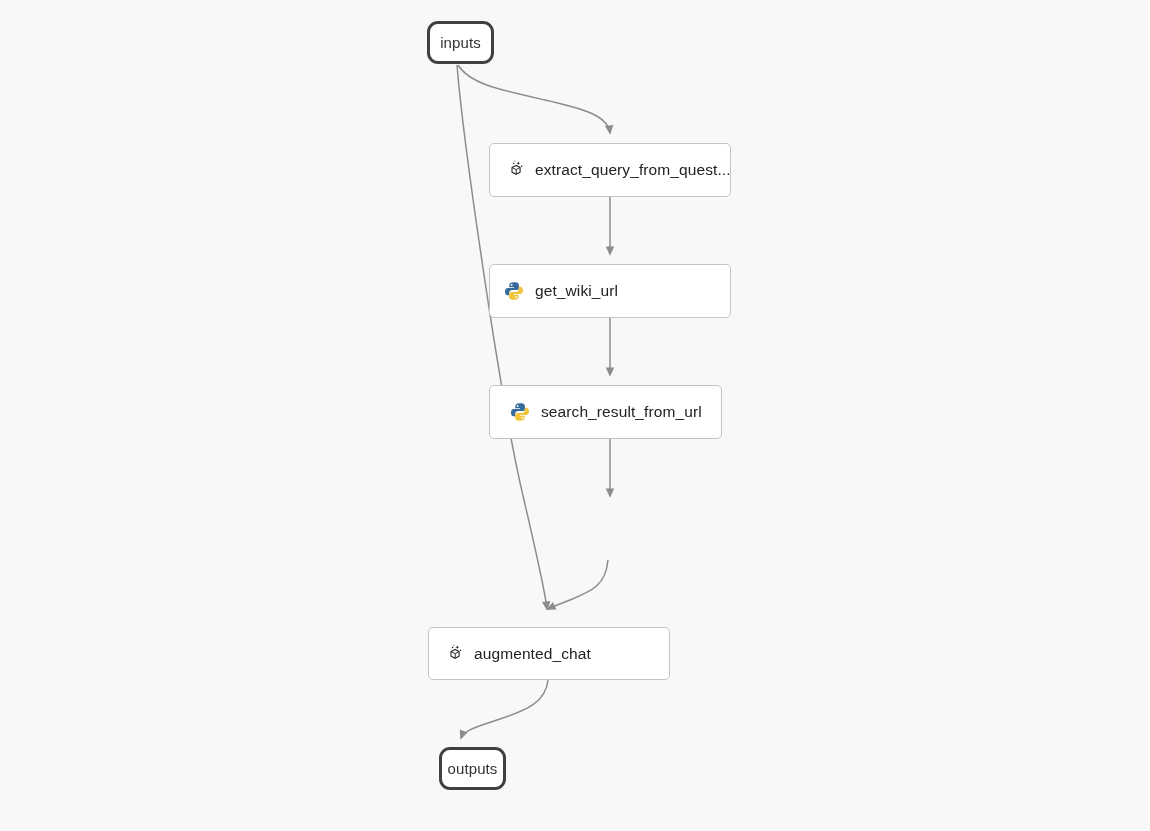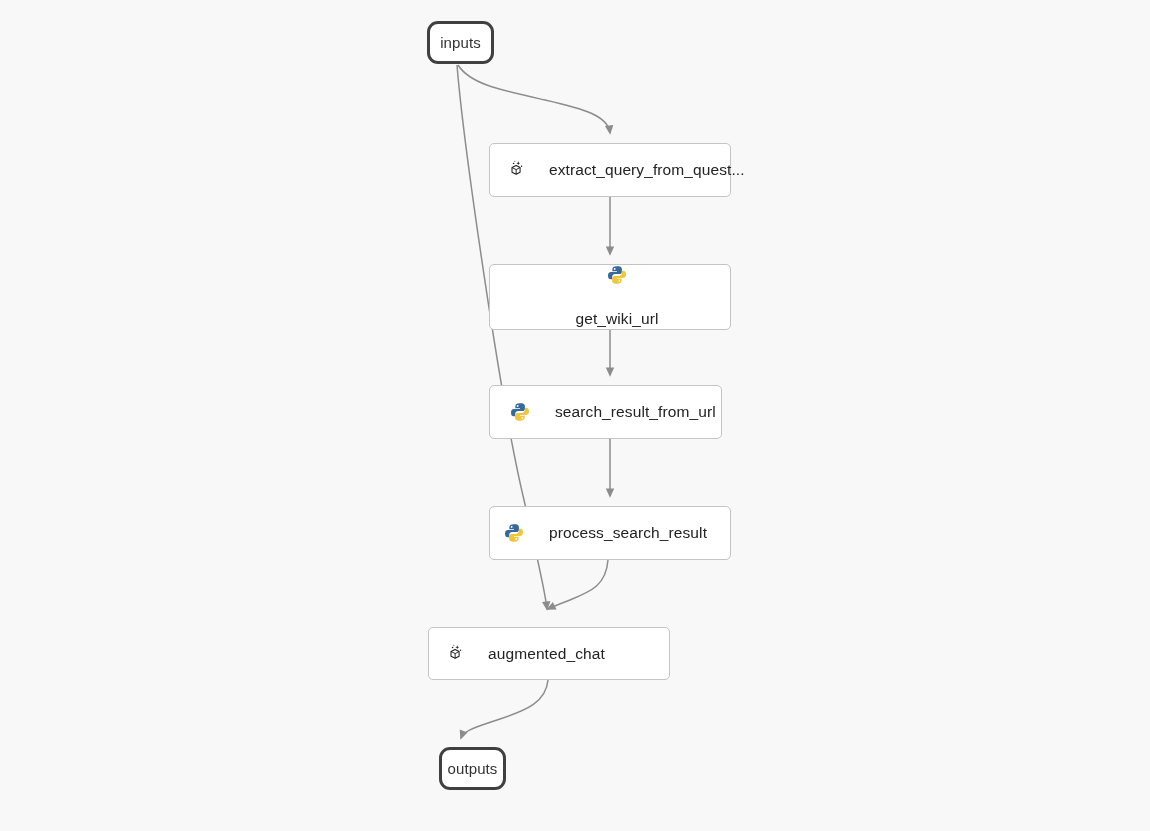--- a/index.html
+++ b/index.html
@@ -57,21 +57,21 @@
 
   
   .step-node {
     position: absolute;
     background: #ffffff;
     border: 1px solid #c4c4c4;
     border-radius: 5px;
     display: flex;
     align-items: center;
     padding-left: 14px;
-    gap: 25px;
+    gap: 11px;
   }
   .step-node .node-label {
     font-size: 15.5px;
     color: #222222;
     white-space: nowrap;
     letter-spacing: 0.1px;
   }
   .node-icon {
     width: 20px;
     height: 20px;
@@ -121,21 +121,21 @@
         <path d="M9.6 9.0 L14.6 11.5 L19.3 9.0" stroke="#1c1c1c" stroke-width="1.1" stroke-linejoin="round"></path>
         <path d="M14.6 11.5 L14.6 17.1" stroke="#1c1c1c" stroke-width="1.1"></path>
         <path d="M17.1 1.6 L17.7 3.3 L19.4 3.9 L17.7 4.5 L17.1 6.2 L16.5 4.5 L14.8 3.9 L16.5 3.3 Z" fill="#1c1c1c"></path>
         <circle cx="11.5" cy="4.1" r="0.95" fill="#1c1c1c"></circle>
         <circle cx="21.1" cy="7.5" r="0.85" fill="#1c1c1c"></circle>
         <circle cx="13.0" cy="1.6" r="0.6" fill="#1c1c1c"></circle>
       </svg>
       <span class="node-label">extract_query_from_quest...</span>
     </div>
 
-    <div class="step-node" style="left:489px; top:264px; width:242px; height:66px;flex-direction:column;">
+    <div class="step-node" style="left:489px; top:264px; width:242px; height:54px;">
       <svg class="node-icon" viewBox="0 0 24 24">
         <path d="M11.8 1.6 C8.0 1.6 6.4 2.9 6.4 5.0 L6.4 7.6 L12.0 7.6 L12.0 8.5 L4.6 8.5
                  C2.5 8.5 1.2 10.0 1.2 12.8 C1.2 15.6 2.4 17.0 4.4 17.0 L6.2 17.0 L6.2 14.3
                  C6.2 12.2 7.8 10.8 10.0 10.8 L15.0 10.8 C16.7 10.8 17.9 9.6 17.9 8.0
                  L17.9 5.0 C17.9 3.2 16.4 1.9 14.3 1.6 C13.5 1.6 12.6 1.6 11.8 1.6 Z
                  M9.2 3.7 C9.8 3.7 10.3 4.2 10.3 4.8 C10.3 5.4 9.8 5.9 9.2 5.9
                  C8.6 5.9 8.1 5.4 8.1 4.8 C8.1 4.2 8.6 3.7 9.2 3.7 Z" fill="#356a9b"></path>
         <path d="M12.2 22.4 C16.0 22.4 17.6 21.1 17.6 19.0 L17.6 16.4 L12.0 16.4 L12.0 15.5
                  L19.4 15.5 C21.5 15.5 22.8 14.0 22.8 11.2 C22.8 8.4 21.6 7.0 19.6 7.0
                  L17.8 7.0 L17.8 9.7 C17.8 11.8 16.2 13.2 14.0 13.2 L9.0 13.2
@@ -159,38 +159,20 @@
                  L19.4 15.5 C21.5 15.5 22.8 14.0 22.8 11.2 C22.8 8.4 21.6 7.0 19.6 7.0
                  L17.8 7.0 L17.8 9.7 C17.8 11.8 16.2 13.2 14.0 13.2 L9.0 13.2
                  C7.3 13.2 6.1 14.4 6.1 16.0 L6.1 19.0 C6.1 20.8 7.6 22.1 9.7 22.4
                  C10.5 22.4 11.4 22.4 12.2 22.4 Z
                  M14.8 20.3 C14.2 20.3 13.7 19.8 13.7 19.2 C13.7 18.6 14.2 18.1 14.8 18.1
                  C15.4 18.1 15.9 18.6 15.9 19.2 C15.9 19.8 15.4 20.3 14.8 20.3 Z" fill="#f0c53b"></path>
       </svg>
       <span class="node-label">search_result_from_url</span>
     </div>
 
-    <div class="step-node" style="left:489px; top:506px; width:242px; height:54px;">
-      <svg class="node-icon" viewBox="0 0 24 24">
-        <path d="M11.8 1.6 C8.0 1.6 6.4 2.9 6.4 5.0 L6.4 7.6 L12.0 7.6 L12.0 8.5 L4.6 8.5
-                 C2.5 8.5 1.2 10.0 1.2 12.8 C1.2 15.6 2.4 17.0 4.4 17.0 L6.2 17.0 L6.2 14.3
-                 C6.2 12.2 7.8 10.8 10.0 10.8 L15.0 10.8 C16.7 10.8 17.9 9.6 17.9 8.0
-                 L17.9 5.0 C17.9 3.2 16.4 1.9 14.3 1.6 C13.5 1.6 12.6 1.6 11.8 1.6 Z
-                 M9.2 3.7 C9.8 3.7 10.3 4.2 10.3 4.8 C10.3 5.4 9.8 5.9 9.2 5.9
-                 C8.6 5.9 8.1 5.4 8.1 4.8 C8.1 4.2 8.6 3.7 9.2 3.7 Z" fill="#356a9b"></path>
-        <path d="M12.2 22.4 C16.0 22.4 17.6 21.1 17.6 19.0 L17.6 16.4 L12.0 16.4 L12.0 15.5
-                 L19.4 15.5 C21.5 15.5 22.8 14.0 22.8 11.2 C22.8 8.4 21.6 7.0 19.6 7.0
-                 L17.8 7.0 L17.8 9.7 C17.8 11.8 16.2 13.2 14.0 13.2 L9.0 13.2
-                 C7.3 13.2 6.1 14.4 6.1 16.0 L6.1 19.0 C6.1 20.8 7.6 22.1 9.7 22.4
-                 C10.5 22.4 11.4 22.4 12.2 22.4 Z
-                 M14.8 20.3 C14.2 20.3 13.7 19.8 13.7 19.2 C13.7 18.6 14.2 18.1 14.8 18.1
-                 C15.4 18.1 15.9 18.6 15.9 19.2 C15.9 19.8 15.4 20.3 14.8 20.3 Z" fill="#f0c53b"></path>
-      </svg>
-      <span class="node-label">process_search_result</span>
-    </div>
 
     <div class="step-node" style="left:428px; top:627px; width:242px; height:53px;">
       <svg class="node-icon" viewBox="0 0 24 24" fill="none">
         <path d="M9.6 9.0 L14.6 6.6 L19.3 9.0 L19.3 14.6 L14.6 17.1 L9.6 14.6 Z" stroke="#1c1c1c" stroke-width="1.25" stroke-linejoin="round"></path>
         <path d="M9.6 9.0 L14.6 11.5 L19.3 9.0" stroke="#1c1c1c" stroke-width="1.1" stroke-linejoin="round"></path>
         <path d="M14.6 11.5 L14.6 17.1" stroke="#1c1c1c" stroke-width="1.1"></path>
         <path d="M17.1 1.6 L17.7 3.3 L19.4 3.9 L17.7 4.5 L17.1 6.2 L16.5 4.5 L14.8 3.9 L16.5 3.3 Z" fill="#1c1c1c"></path>
         <circle cx="11.5" cy="4.1" r="0.95" fill="#1c1c1c"></circle>
         <circle cx="21.1" cy="7.5" r="0.85" fill="#1c1c1c"></circle>
         <circle cx="13.0" cy="1.6" r="0.6" fill="#1c1c1c"></circle>

